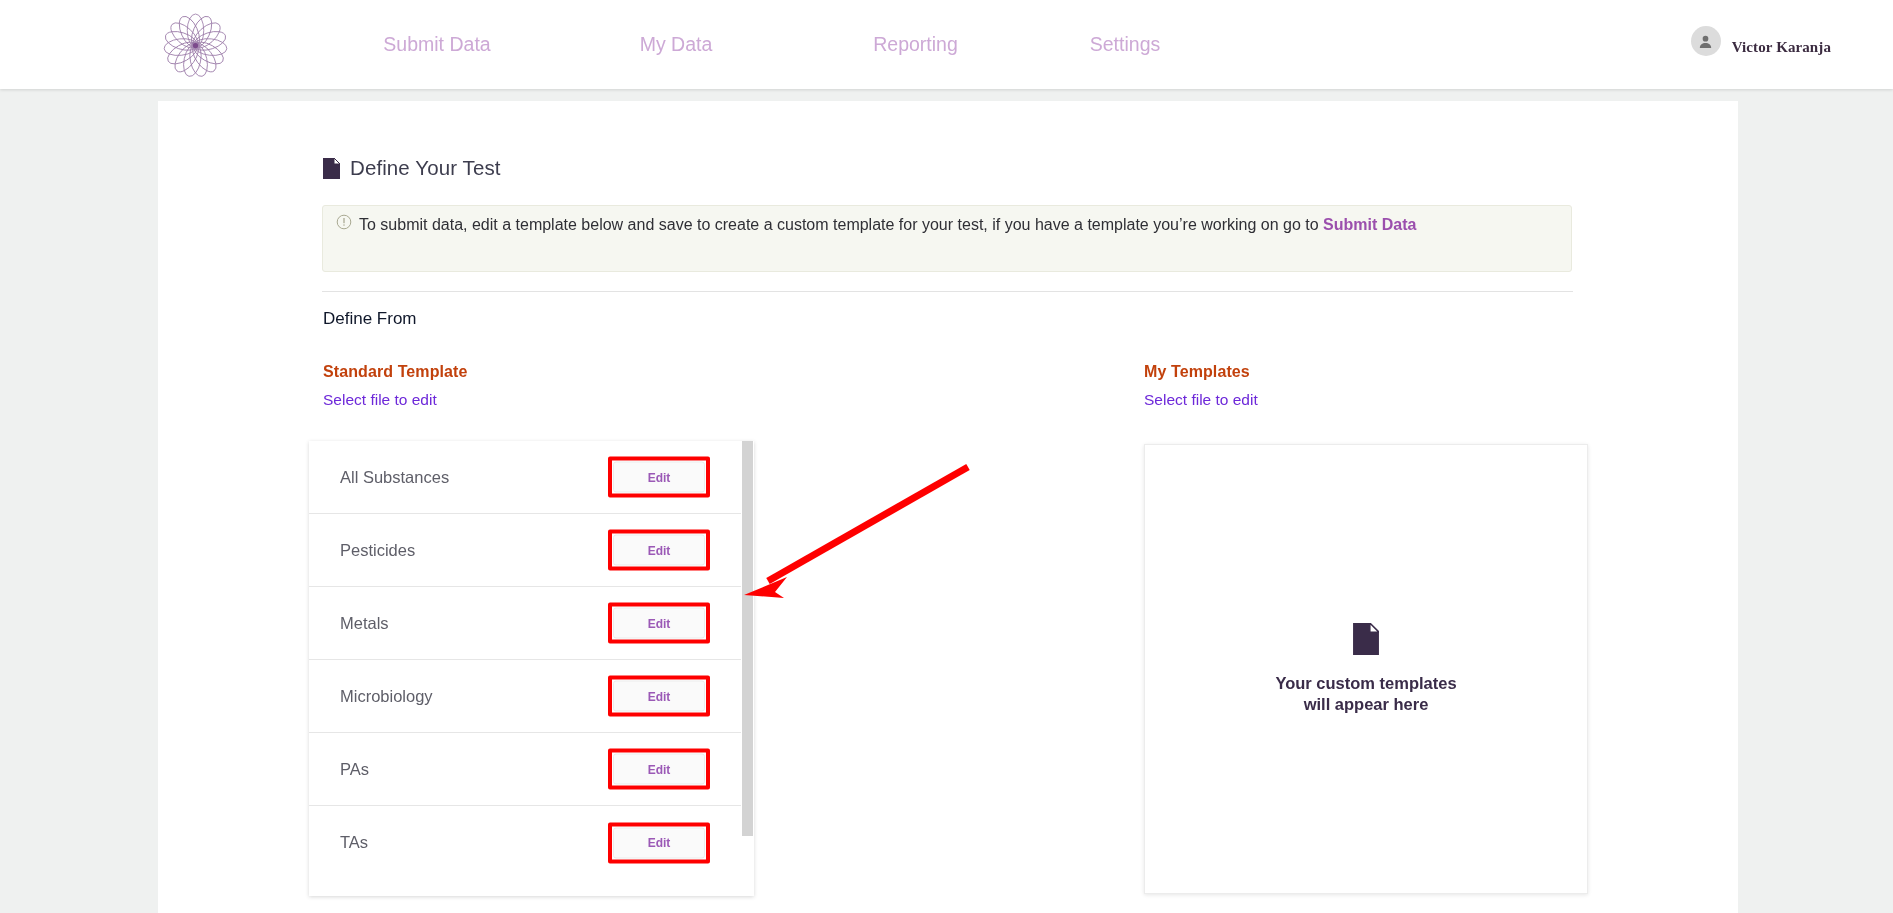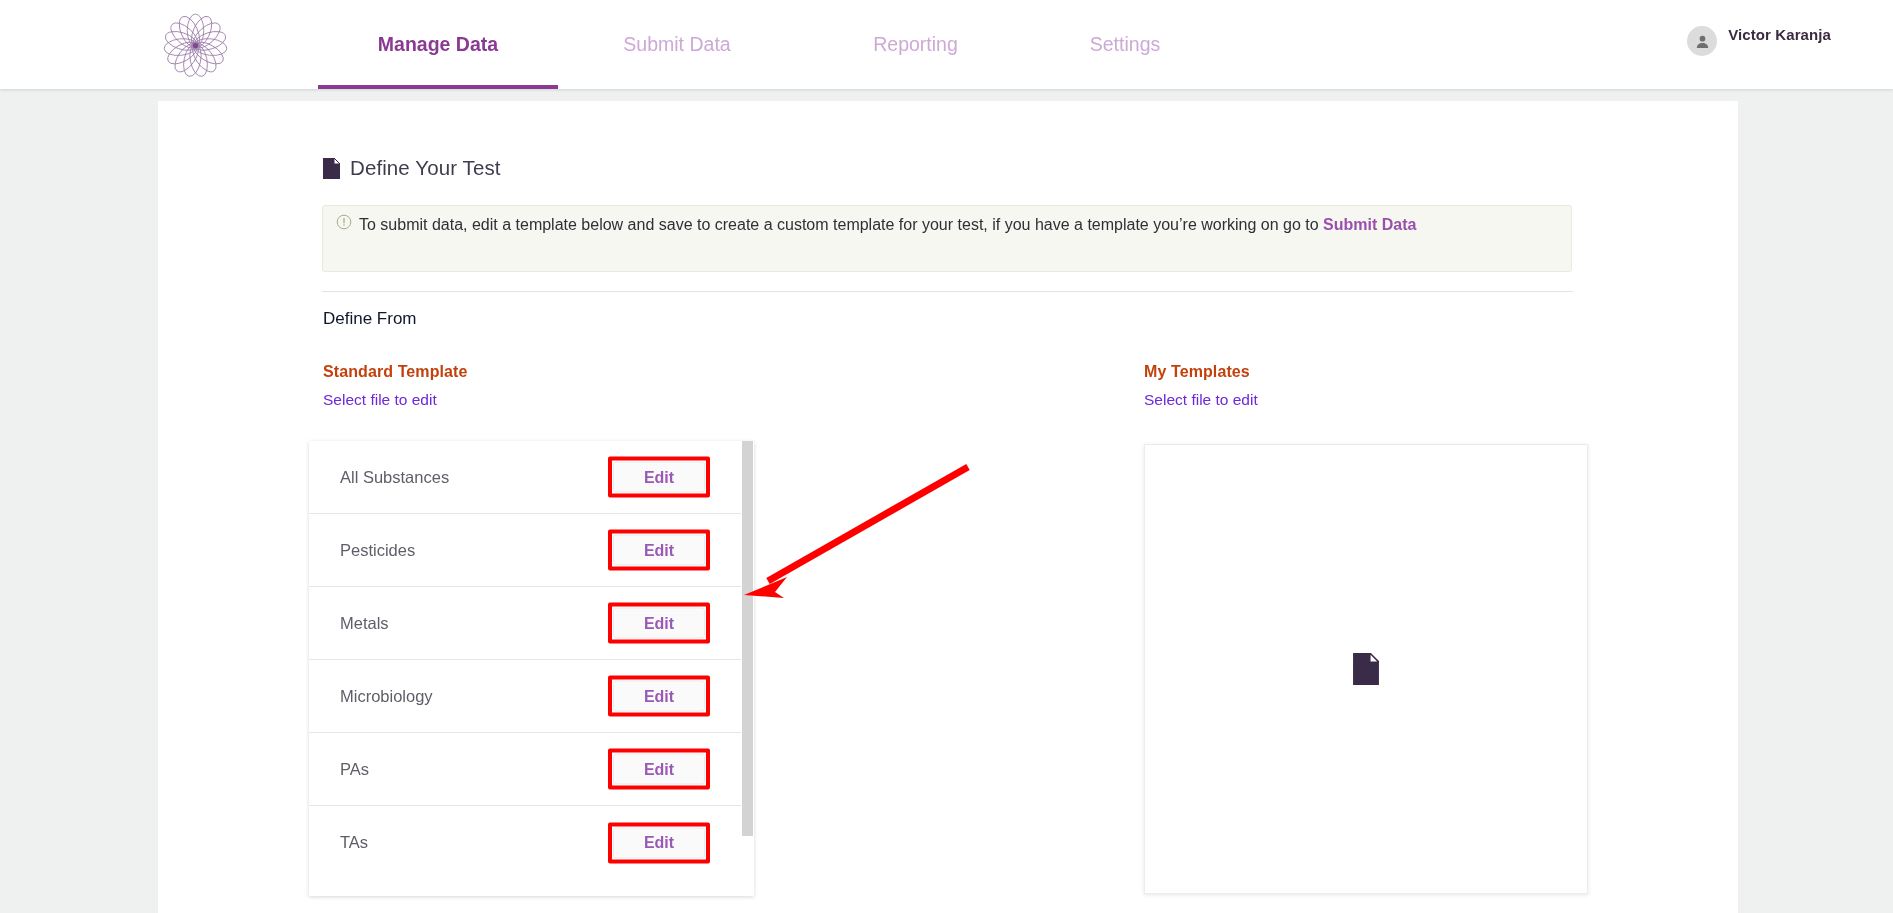--- a/index.html
+++ b/index.html
@@ -43,22 +43,23 @@
     height: 4px; background: #8a3a93;
   }
   .nav-w1 { width: 240px; }
   .nav-w2 { width: 238px; }
   .nav-w3 { width: 240px; }
   .nav-w4 { width: 239px; }
   .nav-w5 { width: 180px; }
 
   .user {
     position: absolute; right: 62px; top: 26px;
-    display: flex; align-items: flex-start; gap: 11px;
+    display: flex; align-items: flex-end; gap: 11px;
     cursor: pointer;
+    font-family: Liberation Serif, serif;
   }
   .avatar {
     width: 30px; height: 30px; border-radius: 50%;
     background: #dcdcdc;
     display: flex; align-items: center; justify-content: center;
   }
   .user-name {
     font-size: 15px; color: #3b2b40; font-weight: bold;
     letter-spacing: .1px;
   }
@@ -144,21 +145,21 @@
     font-size: 16.5px; color: #5e5e68;
   }
   .edit-btn {
     position: absolute; right: 36px; top: 50%;
     transform: translateY(-50%);
     width: 92px; height: 31px;
     background: #fafafa;
     border: 1px solid #ebebeb;
     border-radius: 3px;
     display: flex; align-items: center; justify-content: center;
-    font-size: 16px; font-weight: bold; color: #9b59b6;
+    font-size: 12px; font-weight: bold; color: #9b59b6;
     cursor: pointer;
   }
   
   .edit-hl {
     position: absolute; right: 31px; top: 50%;
     transform: translateY(-50%);
     width: 102px; height: 41px;
     border: 4px solid #fe0000;
     border-radius: 2px;
     pointer-events: none;
@@ -222,25 +223,25 @@
         <ellipse cx="50" cy="30" rx="11" ry="22" transform="rotate(264 50 50)"></ellipse>
         <ellipse cx="50" cy="30" rx="11" ry="22" transform="rotate(288 50 50)"></ellipse>
         <ellipse cx="50" cy="30" rx="11" ry="22" transform="rotate(312 50 50)"></ellipse>
         <ellipse cx="50" cy="30" rx="11" ry="22" transform="rotate(336 50 50)"></ellipse>
       </g>
       <circle cx="50" cy="50" r="3.5" fill="#7c4a8c"></circle>
     </svg>
   </div>
 
   <div class="nav">
-    <div class="nav-item active nav-w1">
-      <span>Manage Data</span>
-    </div>
     <div class="nav-item nav-w2">
       <span>Submit Data</span>
+    </div>
+    <div class="nav-item nav-w3">
+      <span>My Data</span>
     </div>
     <div class="nav-item nav-w4">
       <span>Reporting</span>
     </div>
     <div class="nav-item nav-w5">
       <span>Settings</span>
     </div>
   </div>
 
   <div class="user">
@@ -329,20 +330,24 @@
       <div class="scroll-thumb"></div>
     </div>
   </div>
 
   <div class="empty-panel">
     <svg width="26" height="32" viewBox="0 0 17 21">
       <path d="M0 0 H11 L17 6 V21 H0 Z" fill="#3a2c49"></path>
       <path d="M11 0 L17 6 H11 Z" fill="#ffffff"></path>
       <path d="M11 0 L17 6 H11 Z" fill="none" stroke="#3a2c49" stroke-width="1"></path>
     </svg>
+    <div class="empty-text">
+      <div>Your custom templates</div>
+      <div>will appear here</div>
+    </div>
   </div>
 </div>
 
 <div class="arrow-layer">
   <svg width="1893" height="913">
     <g>
       <line x1="968" y1="467" x2="768" y2="581" stroke="#fe0000" stroke-width="7" stroke-linecap="butt"></line>
       <polygon points="744,595 787,577 775,592 784,598" fill="#fe0000"></polygon>
     </g>
   </svg>

